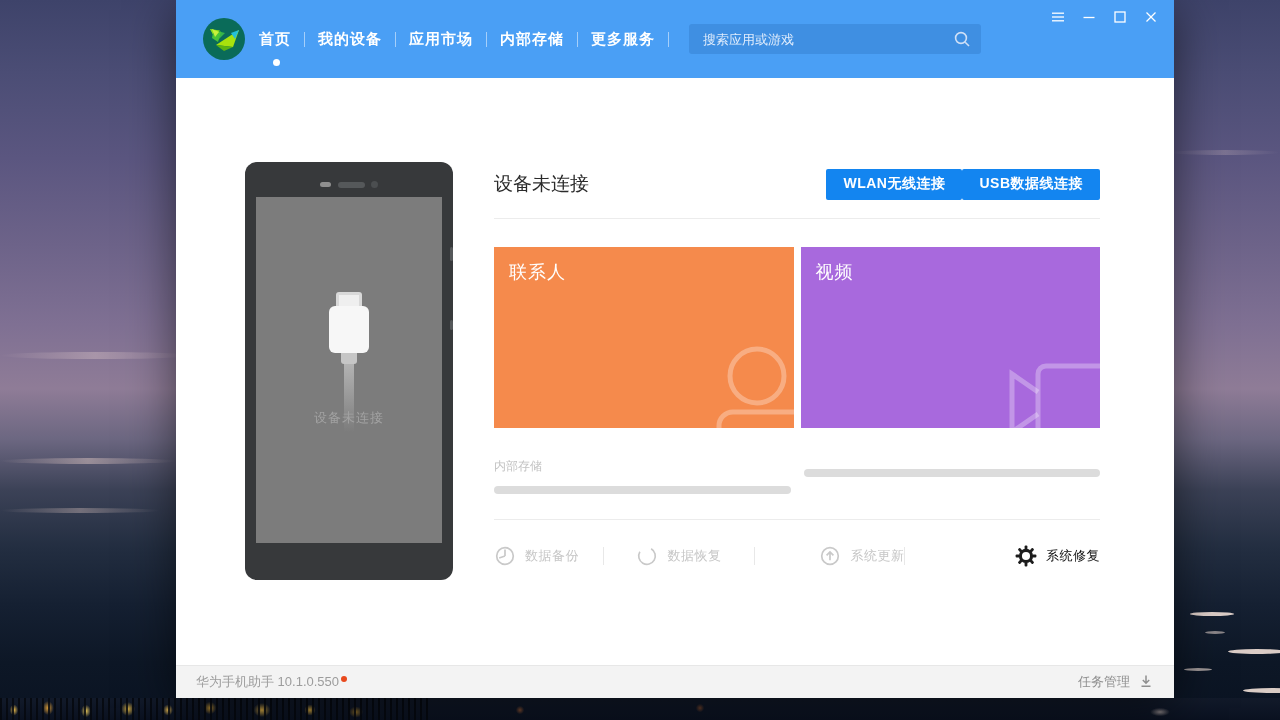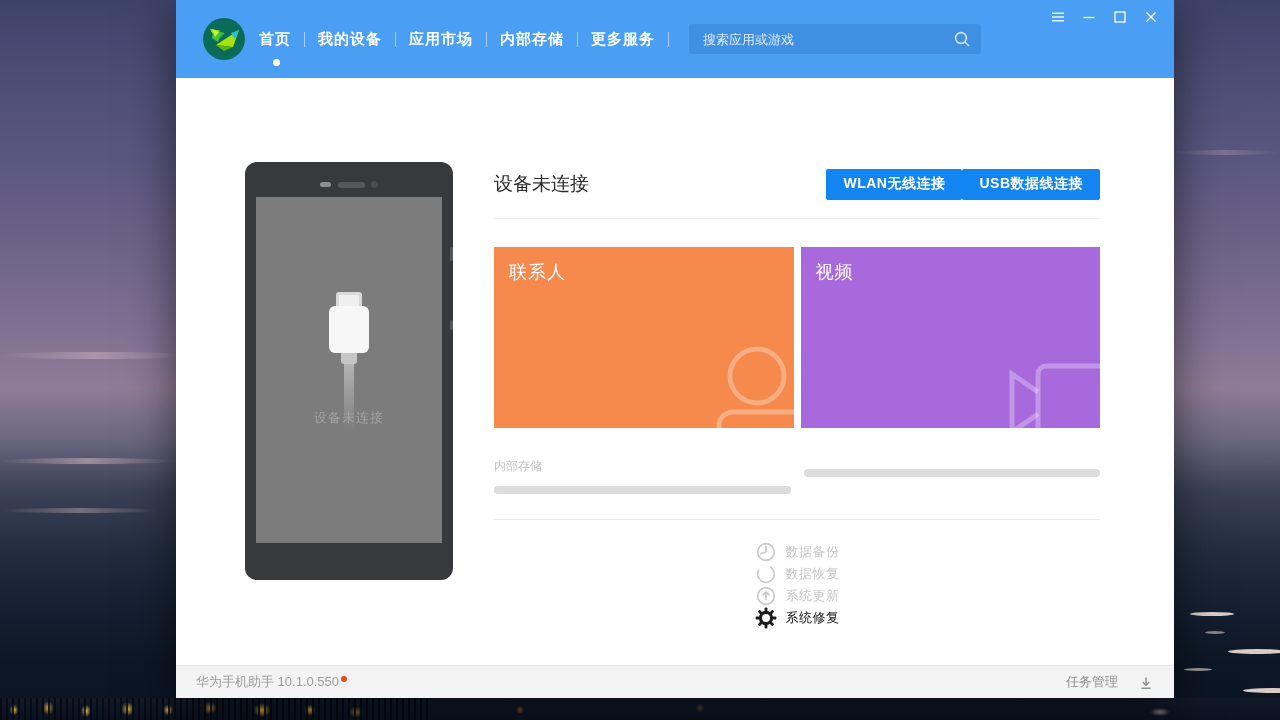--- a/index.html
+++ b/index.html
@@ -119,38 +119,38 @@
   .card-art.contacts { right:-25px; bottom:-18px; }
   .card-art.messages { right:-20px; bottom:-16px; }
   .card-art.pictures { right:-30px; bottom:-25px; }
   .card-art.videos   { right:-22px; bottom:-20px; }
 
   .storage { margin-top:30px; display:flex; gap:13px; }
   .st-col { flex:1; }
   .st-label { font-size:12px; color:#c2c2c2; }
   .st-bar { margin-top:11px; height:8px; border-radius:4px; background:#dcdcdc; }
 
-  .actions { margin-top:21px; display:flex; align-items:center; height:30px;flex-direction:column; }
+  .actions { margin-top:21px; display:flex; align-items:center; height:30px; }
   .act-cell { display:flex; align-items:center; gap:9px; }
   .act-cell .lbl { font-size:13px; letter-spacing:.5px; }
   .act-cell.disabled .lbl { color:#c6c6c6; }
   .act-cell.enabled .lbl { color:#111; }
   .cell1 { flex:0 0 18%;  justify-content:flex-start; }
   .cell2 { flex:0 0 24.7%; justify-content:center; }
   .cell3 { flex:0 0 24.7%; justify-content:flex-end; }
   .cell4 { flex:1; justify-content:flex-end; }
   .act-sep { width:1px; height:18px; background:#e8e8e8; }
 
   
   .footer { position:absolute; left:0; bottom:0; width:100%; height:33px; background:#f3f3f3;
     border-top:1px solid #e7e7e7; display:flex; align-items:center;
     justify-content:space-between; padding:0 20px; }
   .foot-left { display:flex; align-items:center; font-size:13px; color:#9c9c9c; }
   .ver-dot { width:6px; height:6px; border-radius:50%; margin-left:2px; margin-top:-6px; }
-  .task-mgr { display:flex; align-items:flex-end; gap:20px; font-size:13px; color:#8f8f8f; cursor:default; }
+  .task-mgr { display:flex; align-items:flex-start; gap:8px; font-size:13px; color:#8f8f8f; cursor:default; }
 </style>
 </head>
 <body>
 
 <div class="desktop">
   <div class="cloud c1"></div>
   <div class="cloud c2"></div>
   <div class="cloud c3"></div>
   <div class="cloud c4"></div>
   <div class="glint g1"></div>

